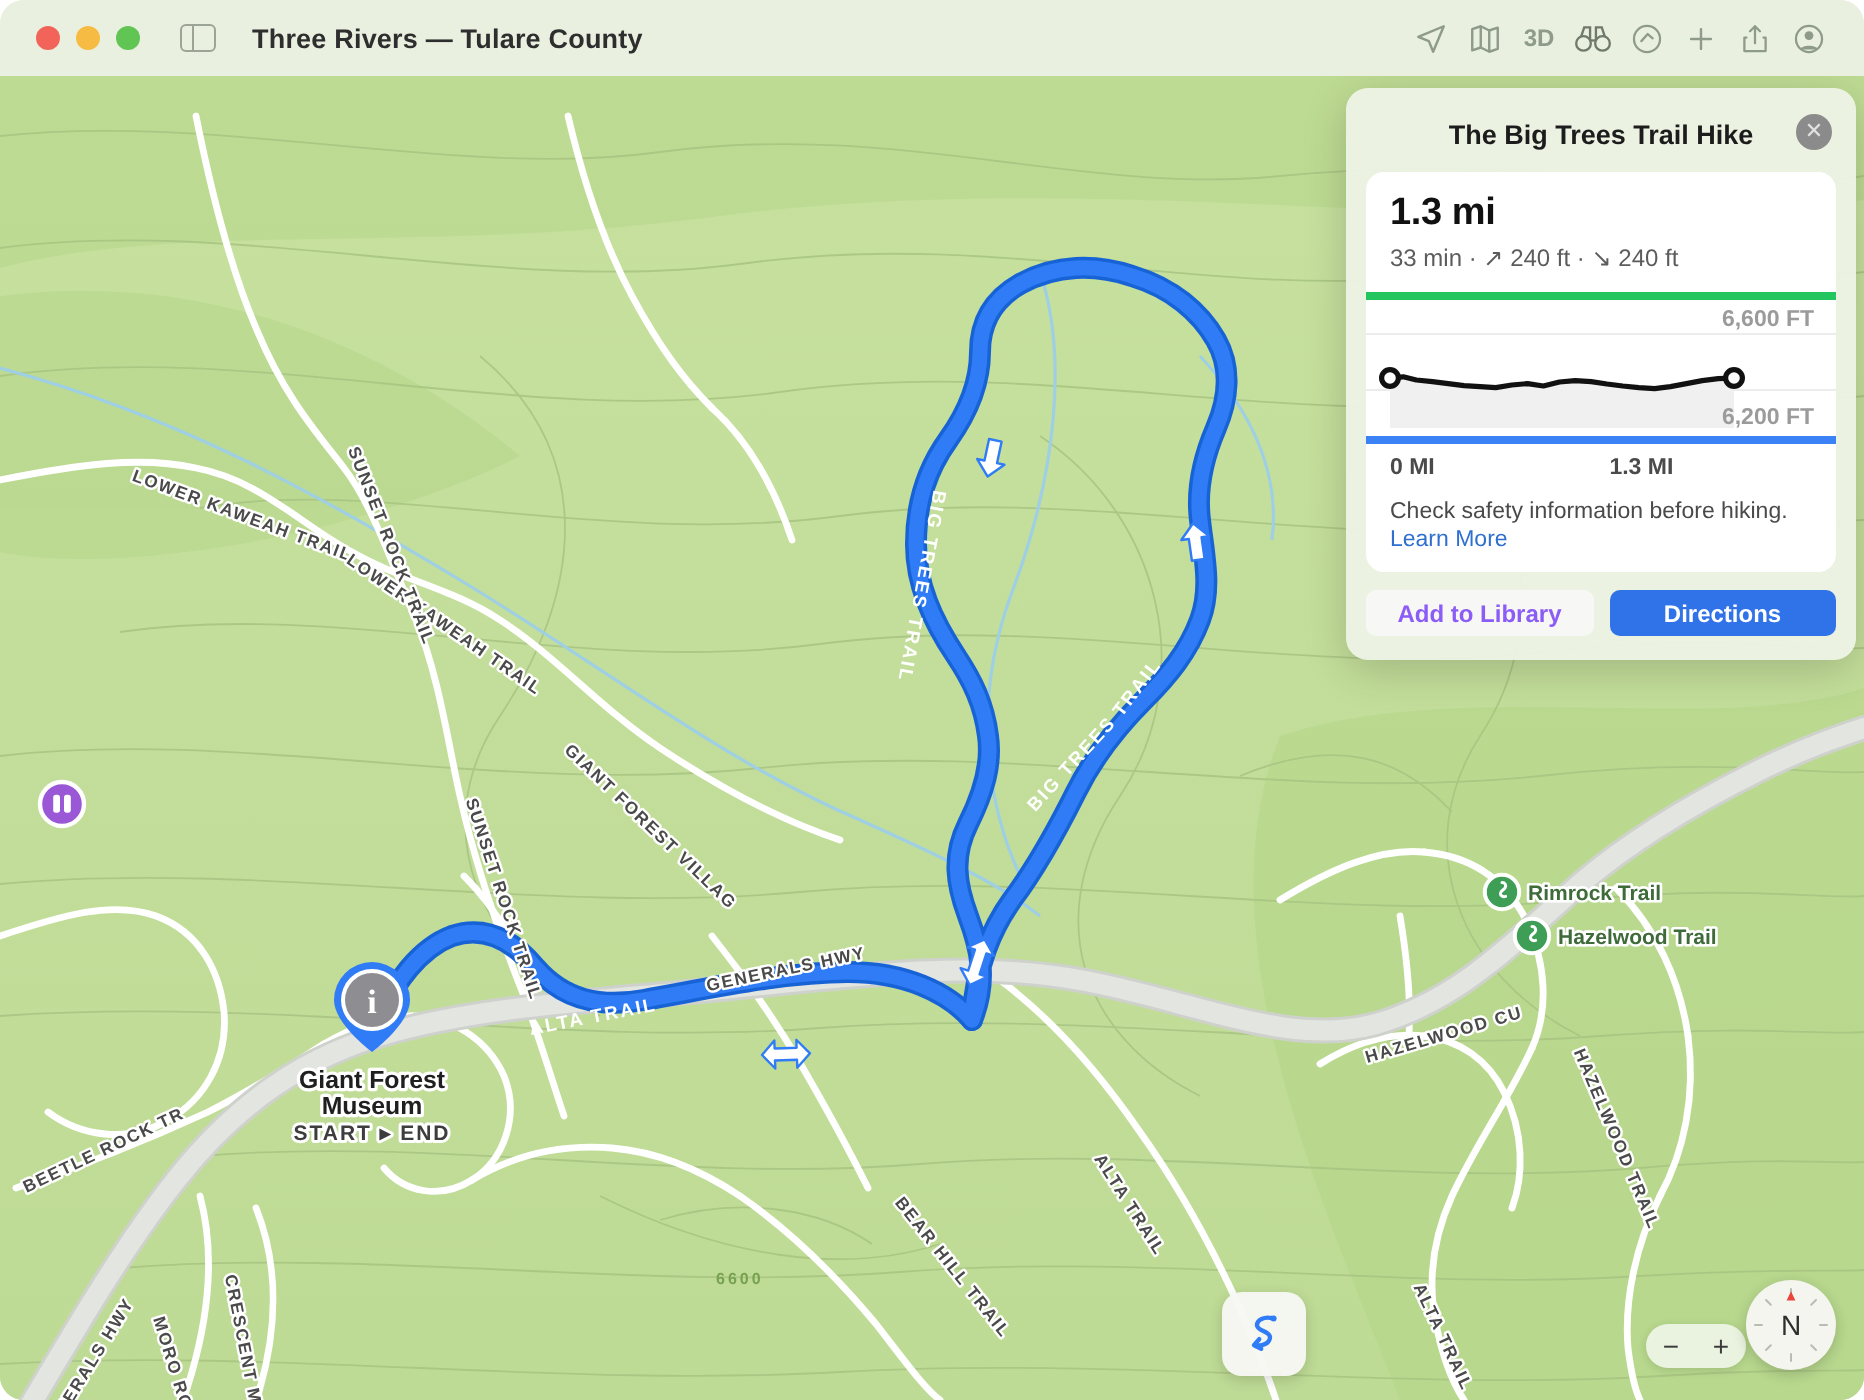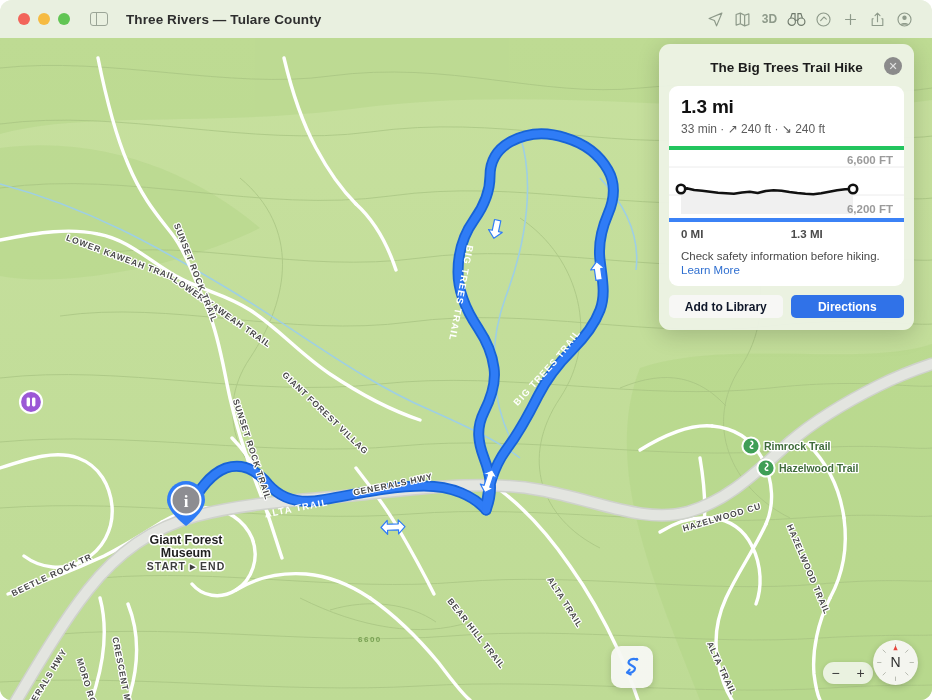--- a/index.html
+++ b/index.html
@@ -61,21 +61,21 @@
   .map {
     position: absolute; top: 38px; left: 0;
     width: 932px; height: 662px;
     background: #c3dd9a;
     overflow: hidden;
   }
   .map svg { display: block; }
 
   
   .card {
-    position: absolute; left: 659px; top: 44px;
+    position: absolute; left: 673px; top: 44px;
     width: 255px;
     background: rgba(236,242,228,0.96);
     border-radius: 11px;
     box-shadow: 0 5px 22px rgba(0,0,0,0.18);
     z-index: 30;
     padding: 10px 10px 12px 10px;
   }
   .card-head {
     position: relative; height: 26px;
     display: flex; align-items: center; justify-content: center;
@@ -119,21 +119,21 @@
   .safety { padding: 6px 12px 10px 12px; }
   .safety .s1 { font-size: 11.5px; color: #4a4a4a; }
   .safety .s2 { font-size: 11.5px; color: #2f6fd0; font-weight: normal; margin-top: 2px; cursor: pointer; }
 
   .card-actions { display: flex; gap: 8px; margin-top: 9px; }
   .btn {
     flex: 1; height: 23px; border-radius: 5px;
     display: flex; align-items: center; justify-content: center;
     font-size: 12px; font-weight: bold; cursor: pointer;
   }
-  .btn-secondary { background: #f7f7f5; color: #0f172a; }
+  .btn-secondary { background: #f7f7f5; color: #8b5cf6; }
   .btn-primary { background: #3072e8; color: #ffffff; }
 
   
   .route-btn {
     position: absolute; left: 611px; top: 646px;
     width: 42px; height: 42px; border-radius: 10px;
     background: rgba(247,248,243,0.95);
     box-shadow: 0 2px 7px rgba(0,0,0,0.16);
     display: flex; align-items: center; justify-content: center;
     z-index: 25; cursor: pointer;

